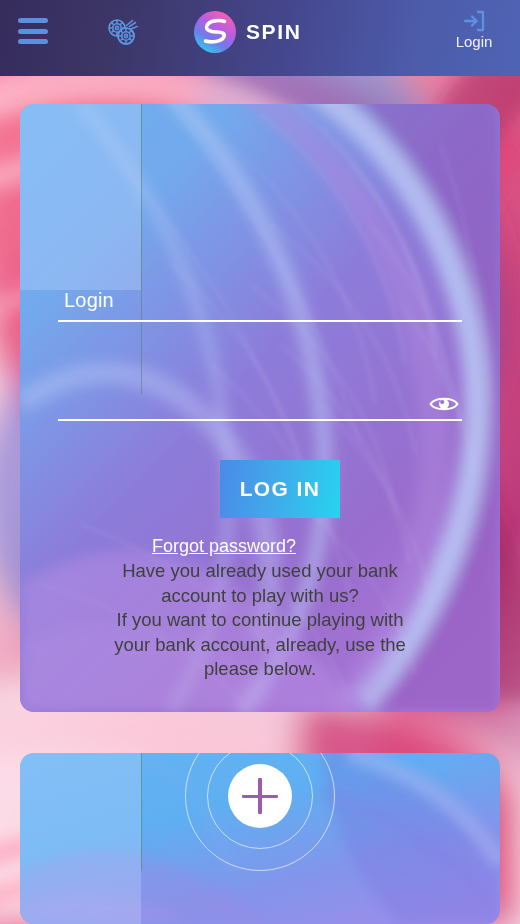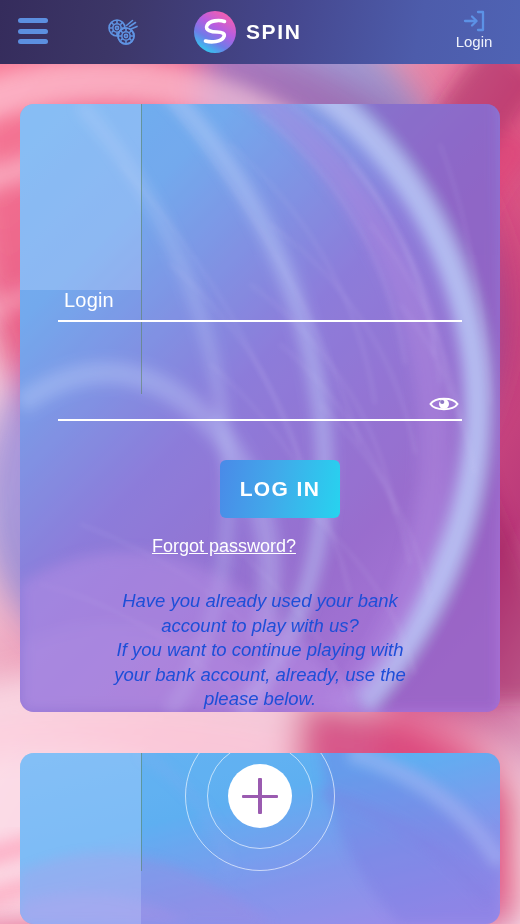--- a/index.html
+++ b/index.html
@@ -10,21 +10,21 @@
   }
   body { position: relative; background: #f6dfe8; }
 
   
   #bg { position: absolute; inset: 0; z-index: 0; overflow: hidden; }
   #bg svg { width: 520px; height: 924px; display: block; }
 
   
   .header {
     position: absolute; top: 0; left: 0;
-    width: 520px; height: 64px; z-index: 20;
+    width: 520px; height: 76px; z-index: 20;
     background: linear-gradient(100deg, #352c5c 0%, #3c3667 22%, #45478e 55%, #4d5cab 80%, #4f63b4 100%);
     display: flex; align-items: center; padding-left: 36px;
   }
   .hamburger {
     position: absolute; left: 18px; top: 18px;
     width: 30px; height: 26px;
     display: flex; flex-direction: column; justify-content: space-between;
     cursor: pointer;
   }
   .hamburger i { display:block; height: 5px; width: 30px; border-radius: 3px;
@@ -69,34 +69,34 @@
   .field .rule {
     position: absolute; left: 0; bottom: 0; width: 404px; height: 1.6px;
     background: #ffffff;
   }
   #field-login { top: 160px; height: 58px; }
   #field-password { top: 259px; height: 58px; }
   .eye { position: absolute; right: 3px; bottom: 6px; width: 30px; height: 22px; cursor: pointer; }
 
   .btn-login {
     position: absolute; left: 200px; top: 356px; width: 120px; height: 58px;
-    border: none; border-radius: 6px; cursor: pointer;
+    border: none; border-radius: 1px; cursor: pointer;
     background: linear-gradient(100deg, #4a8ae8 0%, #41a9ea 45%, #27d3ef 100%);
     color: #fff; font-size: 21px; font-weight: 800; letter-spacing: 1.4px;
     font-family: "Liberation Sans", sans-serif;
   }
 
   .forgot {
     position: absolute; left: 0; top: 432px; width: 408px; text-align: center;
     color: #ffffff; font-size: 18px; text-decoration: underline; cursor: pointer;
   }
 
   .blurb {
-    position: absolute; left: 36px; top: 485px; width: 408px;
-    text-align: center; color: #1d4ed8; font-style: italic;
+    position: absolute; left: 36px; top: 455px; width: 408px;
+    text-align: center; color: #404040; 
     font-size: 18.5px; line-height: 24.5px;
   }
 
   
   .plus-wrap {
     position: absolute; left: 160px; top: -37px; width: 160px; height: 160px;
     cursor: pointer;
   }
   .ring { position: absolute; border-radius: 50%; border: 1.6px solid rgba(255,255,255,0.62); }
   .ring.outer { left: 5px;  top: 5px;  width: 150px; height: 150px; }

